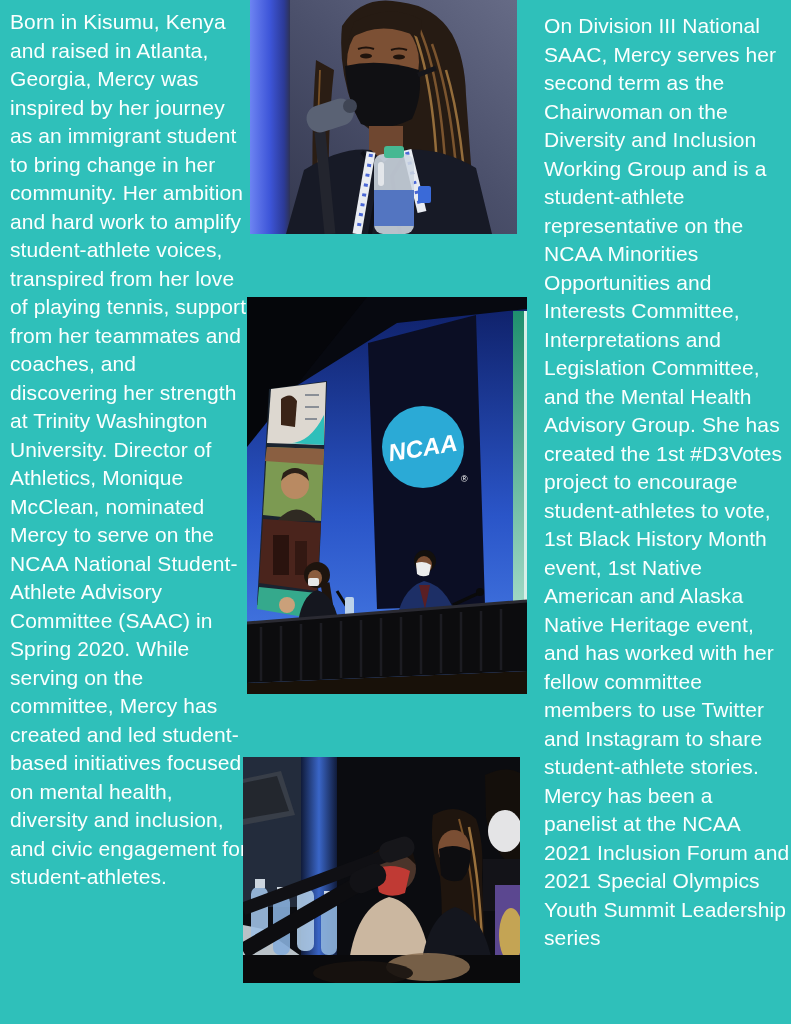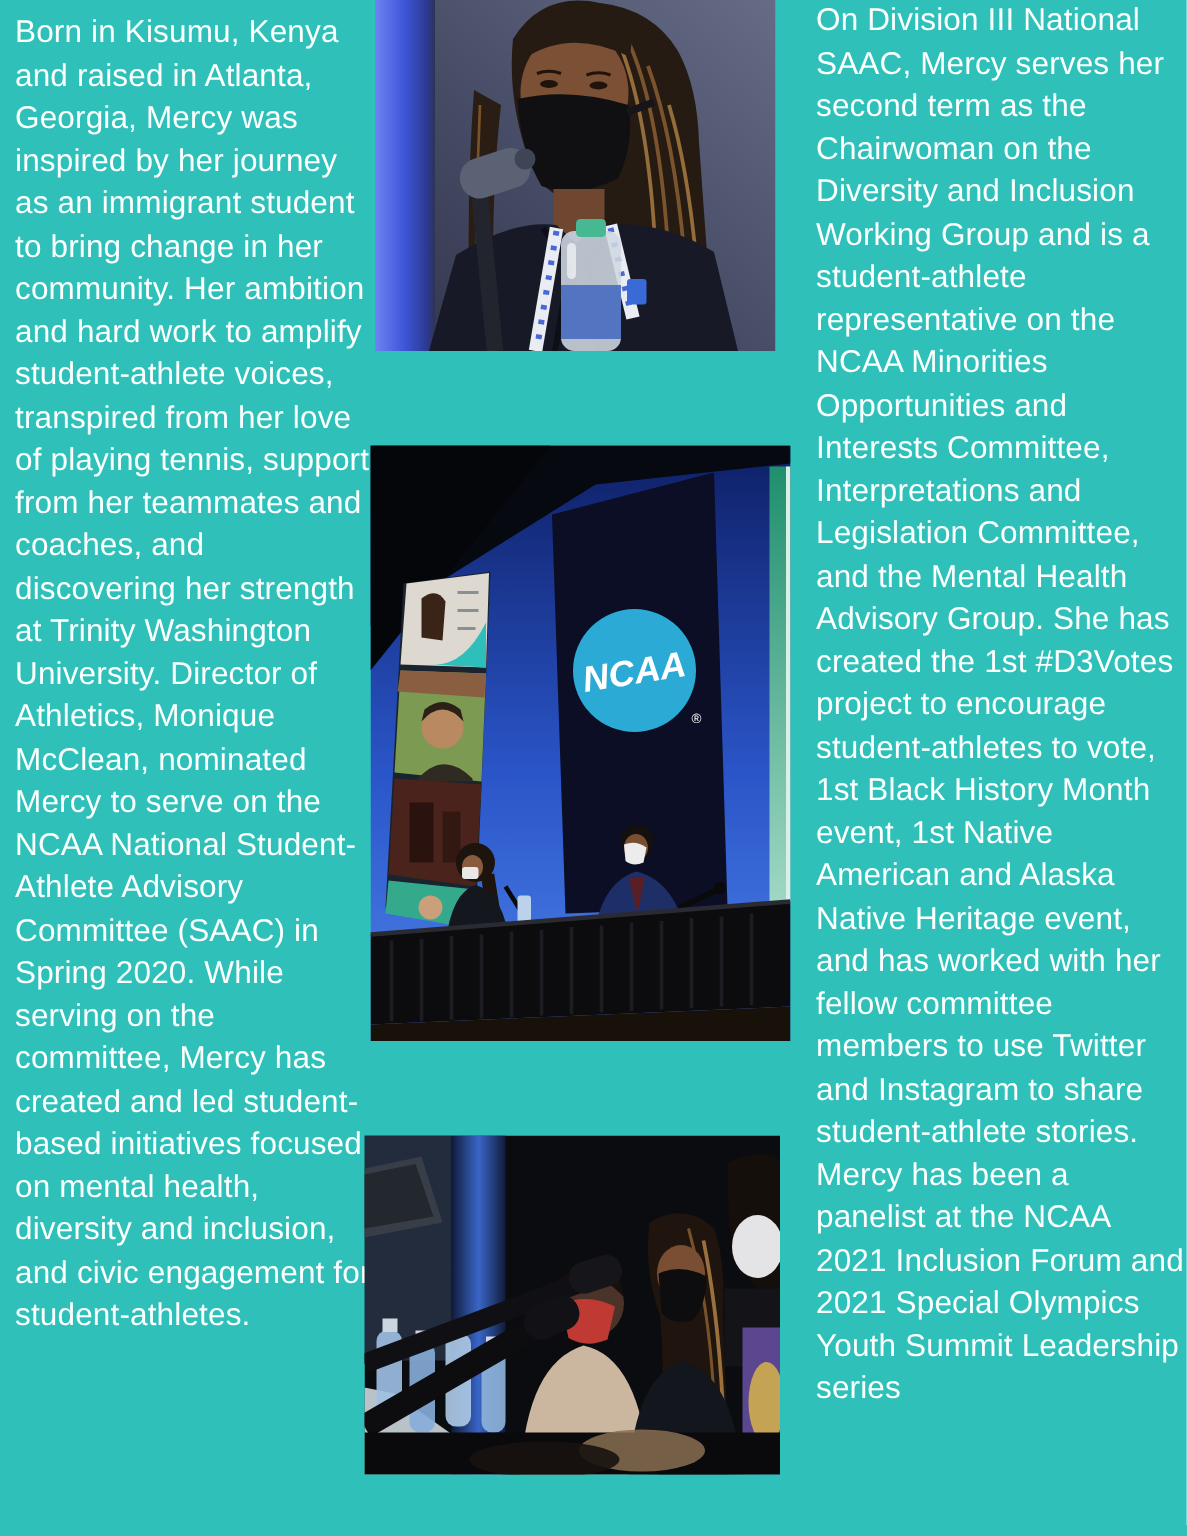--- a/index.html
+++ b/index.html
@@ -13,21 +13,21 @@
   .textcol {
     position:absolute;
     margin:0;
     color:#FBFFFE;
     font-size:21px;
     line-height:28.5px;
     letter-spacing:0.1px;
     font-weight:400;
   }
   .textcol.left  { left:10px;  top:8px; width:238px; }
-  .textcol.right { left:544px; top:0px; width:246px; }
+  .textcol.right { left:544px; top:12px; width:246px; }
   figure.photo { position:absolute; margin:0; padding:0; }
   figure.photo svg { display:block; }
   .photo-top    { left:250px; top:0;     width:267px; height:234px; }
   .photo-middle { left:247px; top:297px; width:280px; height:397px; }
   .photo-bottom { left:243px; top:757px; width:277px; height:226px; }
 </style>
 </head>
 <body>
 
 <div class="canvas">

